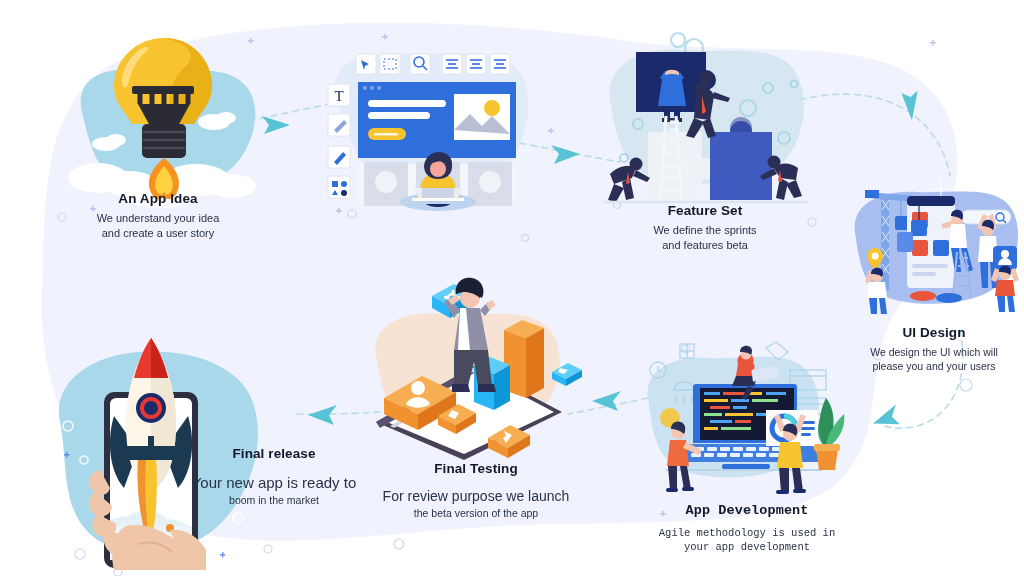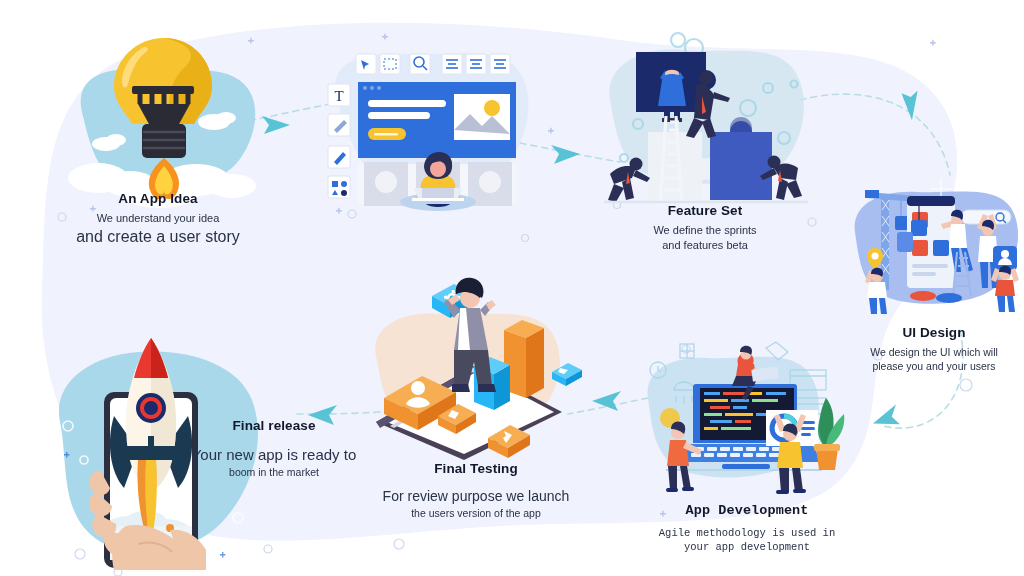--- a/index.html
+++ b/index.html
@@ -120,21 +120,21 @@
       </g>
       <path d="M118,132 C128,140 136,152 132,164 C129,173 121,176 118,170
                C115,176 107,173 104,164 C100,152 108,140 118,132 Z" fill="#f7921e"></path>
       <path d="M118,140 C124,147 129,156 126,164 C123,170 118,170 118,164
                C118,170 113,170 110,164 C107,156 112,147 118,140 Z" fill="#ffd23f"></path>
     </svg>
   </div>
   <div class="caption" style="left:40px;top:191px;width:236px;">
     <div class="cap-title" style="font-size:13.5px;">An App Idea</div>
     <div class="cap-desc" style="font-size:11px;">We understand your idea</div>
-    <div class="cap-desc" style="font-size:16px;margin-top:0;">and create a user story</div>
+    <div class="cap-desc" style="font-size:11px;margin-top:0;">and create a user story</div>
   </div>
 
   <div class="scene" style="left:318px;top:36px;width:222px;height:172px;">
     <svg viewBox="0 0 222 172" width="222" height="172">
       <path d="M18,56 C12,24 48,16 88,18 C128,20 180,8 200,34 C220,60 208,106 190,128
                C172,150 120,160 82,154 C44,148 24,88 18,56 Z" fill="#dfeaf8" opacity=".85"></path>
 
       <g>
         <rect x="38" y="18" width="20" height="20" rx="2" fill="#ffffff" stroke="#dfe4f2"></rect>
         <path d="M43,24 l8,4 l-4,2 l-1,4 z" fill="#2f6fdb"></path>
@@ -605,21 +605,21 @@
         <path d="M130,34 l6,-4 l4,5 l-7,5 z" fill="#f3c6b4"></path>
         <path d="M98,80 l34,0 l4,36 l-14,0 l-4,-24 l-6,24 l-14,0 z" fill="#4a4a5e"></path>
         <path d="M96,114 l16,0 l2,8 l-18,0 z" fill="#2b2f55"></path>
         <path d="M122,114 l16,0 l2,8 l-18,0 z" fill="#2b2f55"></path>
       </g>
     </svg>
   </div>
   <div class="caption" style="left:362px;top:461px;width:228px;">
     <div class="cap-title" style="font-size:13.5px;">Final Testing</div>
     <div class="cap-desc" style="font-size:14px;margin-top:11px;">For review purpose we launch</div>
-    <div class="cap-desc" style="font-size:10.5px;margin-top:0;">the users version of the app</div>
+    <div class="cap-desc" style="font-size:10.5px;margin-top:0;">the beta version of the app</div>
   </div>
 
   <div class="scene" style="left:42px;top:330px;width:250px;height:240px;">
     <svg viewBox="0 0 250 240" width="250" height="240">
       <path d="M18,92 C10,54 46,26 96,22 C146,18 196,34 210,70 C226,112 208,166 176,196
                C142,228 78,232 48,204 C18,176 26,130 18,92 Z" fill="#a8d8ea"></path>
       <g fill="none" stroke="#ffffff" stroke-width="1.6" opacity=".85">
         <circle cx="26" cy="96" r="5"></circle>
           <circle cx="42" cy="130" r="4"></circle>
         <circle cx="24" cy="216" r="7"></circle>
@@ -670,18 +670,18 @@
         <path d="M54,162 C46,166 44,178 52,184 C60,190 70,184 70,176 Z"></path>
         <path d="M56,184 C48,190 48,202 58,206 C68,210 76,202 74,194 Z"></path>
         <path d="M64,200 C58,210 64,224 76,226 C88,228 96,218 92,208 Z"></path>
         <path d="M84,196 C102,192 122,200 138,214 C154,228 158,240 158,240 L72,240 C68,224 70,204 84,196 Z"></path>
         <path d="M128,200 C142,198 156,206 164,220 L164,240 L140,240 C136,224 132,210 128,200 Z"></path>
       </g>
       <path d="M96,214 C108,210 122,214 130,222" stroke="#e0b293" stroke-width="2" fill="none"></path>
     </svg>
   </div>
   <div class="caption" style="left:174px;top:418px;width:200px;">
-    <div class="cap-title" style="font-size:13.5px;">Final release</div>
+    <div class="cap-title" style="font-size:13.5px;margin-top:28px;">Final release</div>
     <div class="cap-desc" style="font-size:15px;margin-top:12px;">Your new app is ready to</div>
     <div class="cap-desc" style="font-size:10.5px;margin-top:0;">boom in the market</div>
   </div>
 
 </div>
 
 </body></html>

